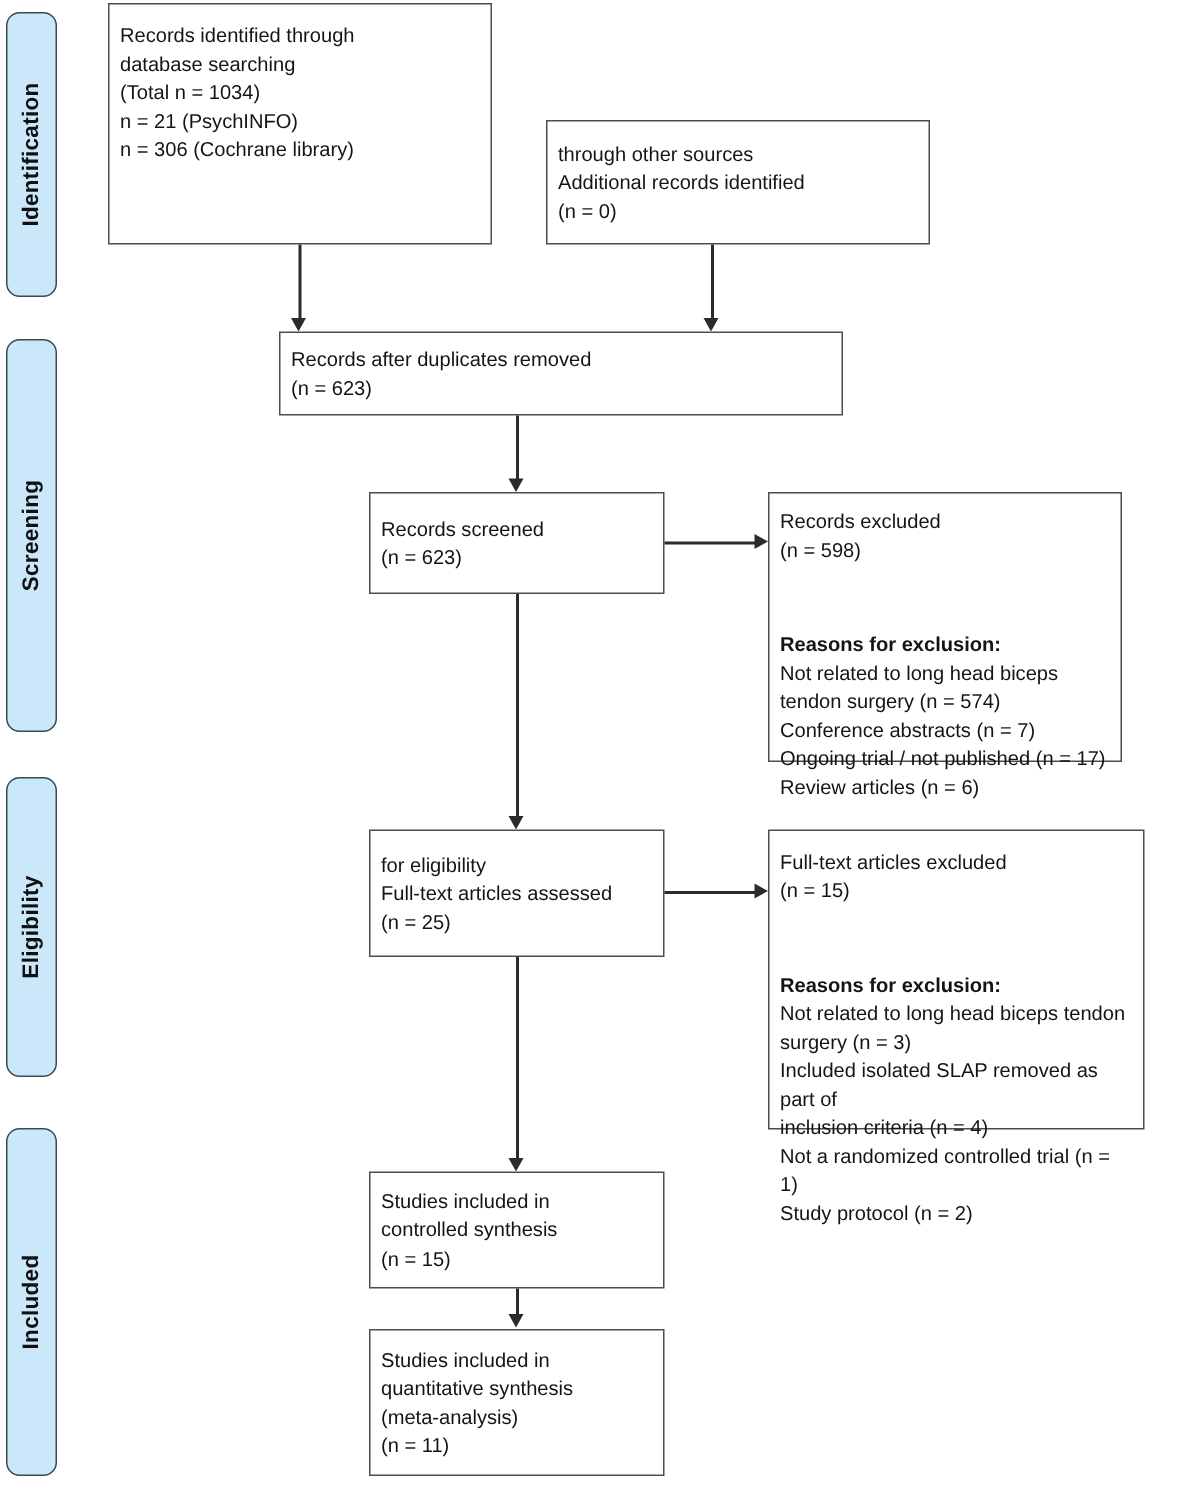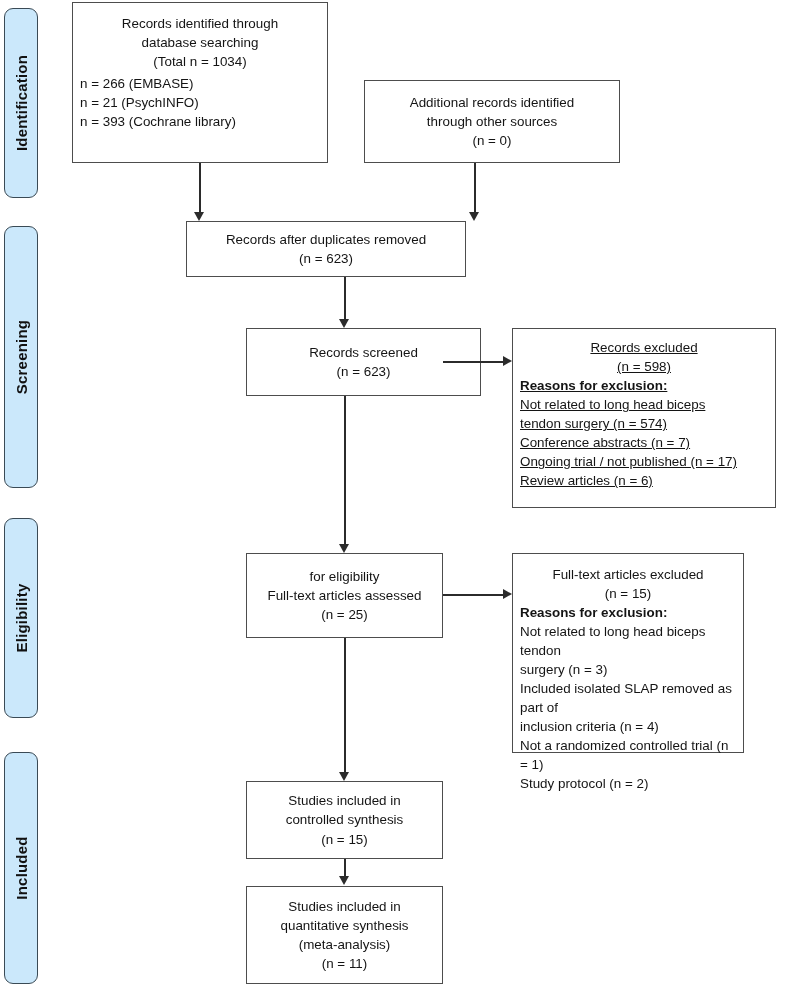--- a/index.html
+++ b/index.html
@@ -45,23 +45,23 @@
   .box {
     position: absolute;
     box-sizing: border-box;
     background: #ffffff;
     border: 1.5px solid #4d4d4d;
     font-size: 13.4px;
     line-height: 1.42;
     color: #141414;
     padding: 5px 7px;
   }
-  .box .ctr { text-align: center; }
+  .box .ctr { }
   .box .lft { text-align: left; }
-  .box .bold { font-weight: bold; }
+  .box .bold { font-weight: bold; margin-top: 44px; }
   .box-inner {
     width: 100%;
     height: 100%;
     display: flex;
     flex-direction: column;
     justify-content: center;
   }
   .box-inner.top { justify-content: flex-start; }
   
   .vline, .hline {
@@ -104,61 +104,60 @@
 
   <div class="stage-tab" style="top:752px; height:232px;">
     <span class="stage-label">Included</span>
   </div>
 
   <div class="box" style="left:72px; top:2px; width:256px; height:161px;">
     <div class="box-inner top" style="padding-top:6px;">
       <div class="ctr">Records identified through</div>
       <div class="ctr">database searching</div>
       <div class="ctr">(Total n = 1034)</div>
-      <div class="lft" style="margin-top:3px;">n = 266 (EMBASE)</div>
       <div class="lft">n = 21 (PsychINFO)</div>
-      <div class="lft">n = 393 (Cochrane library)</div>
+      <div class="lft">n = 306 (Cochrane library)</div>
     </div>
   </div>
 
   <div class="box" style="left:364px; top:80px; width:256px; height:83px;">
     <div class="box-inner">
+      <div class="ctr">through other sources</div>
       <div class="ctr">Additional records identified</div>
-      <div class="ctr">through other sources</div>
       <div class="ctr">(n = 0)</div>
     </div>
   </div>
 
   <div class="vline" style="left:199px; top:163px; height:51px;"></div>
   <div class="arrow-down" style="left:194px; top:212px;"></div>
 
   <div class="vline" style="left:474px; top:163px; height:51px;"></div>
   <div class="arrow-down" style="left:469px; top:212px;"></div>
 
-  <div class="box" style="left:186px; top:221px; width:280px; height:56px;">
+  <div class="box" style="left:186px; top:221px; width:376px; height:56px;">
     <div class="box-inner">
       <div class="ctr">Records after duplicates removed</div>
       <div class="ctr">(n = 623)</div>
     </div>
   </div>
 
   <div class="vline" style="left:344px; top:277px; height:44px;"></div>
   <div class="arrow-down" style="left:339px; top:319px;"></div>
 
-  <div class="box" style="left:246px; top:328px; width:235px; height:68px;">
+  <div class="box" style="left:246px; top:328px; width:197px; height:68px;">
     <div class="box-inner">
       <div class="ctr">Records screened</div>
       <div class="ctr">(n = 623)</div>
     </div>
   </div>
 
   <div class="hline" style="left:443px; top:361px; width:62px;"></div>
   <div class="arrow-right" style="left:503px; top:356px;"></div>
 
-  <div class="box" style="left:512px; top:328px; width:264px; height:180px;text-decoration:underline;">
+  <div class="box" style="left:512px; top:328px; width:236px; height:180px;">
     <div class="box-inner top" style="padding-top:4px;">
       <div class="ctr">Records excluded</div>
       <div class="ctr">(n = 598)</div>
       <div class="lft bold">Reasons for exclusion:</div>
       <div class="lft">Not related to long head biceps</div>
       <div class="lft">tendon surgery (n = 574)</div>
       <div class="lft">Conference abstracts (n = 7)</div>
       <div class="lft">Ongoing trial / not published (n = 17)</div>
       <div class="lft">Review articles (n = 6)</div>
     </div>
@@ -171,21 +170,21 @@
     <div class="box-inner">
       <div class="ctr">for eligibility</div>
       <div class="ctr">Full-text articles assessed</div>
       <div class="ctr">(n = 25)</div>
     </div>
   </div>
 
   <div class="hline" style="left:443px; top:594px; width:62px;"></div>
   <div class="arrow-right" style="left:503px; top:589px;"></div>
 
-  <div class="box" style="left:512px; top:553px; width:232px; height:200px;">
+  <div class="box" style="left:512px; top:553px; width:251px; height:200px;">
     <div class="box-inner top" style="padding-top:6px;">
       <div class="ctr">Full-text articles excluded</div>
       <div class="ctr">(n = 15)</div>
       <div class="lft bold">Reasons for exclusion:</div>
       <div class="lft">Not related to long head biceps tendon</div>
       <div class="lft">surgery (n = 3)</div>
       <div class="lft">Included isolated SLAP removed as part of</div>
       <div class="lft">inclusion criteria (n = 4)</div>
       <div class="lft">Not a randomized controlled trial (n = 1)</div>
       <div class="lft">Study protocol (n = 2)</div>

